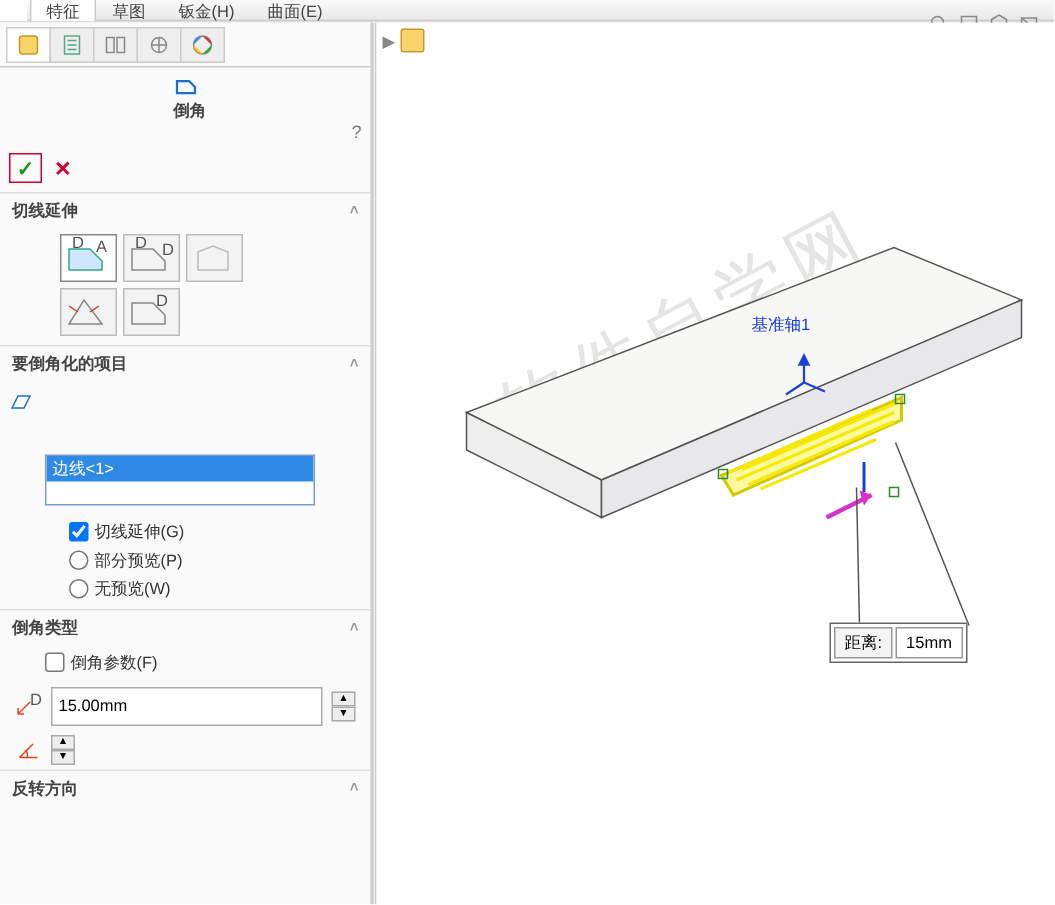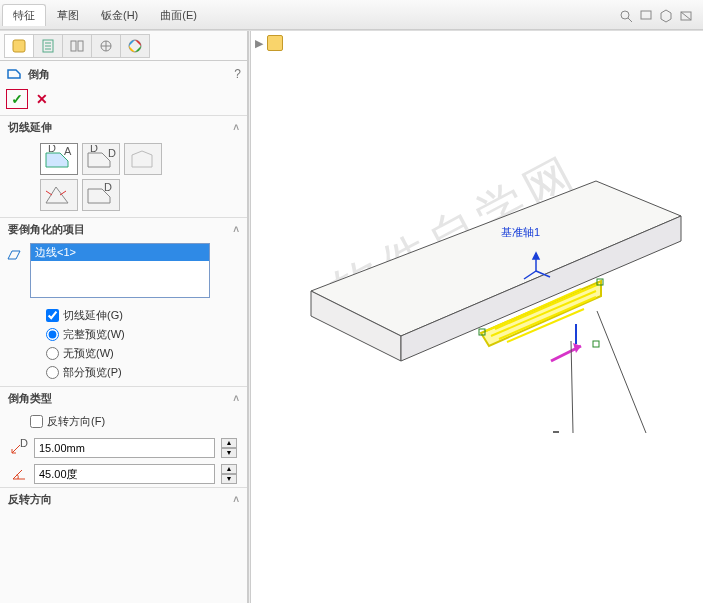--- a/index.html
+++ b/index.html
@@ -1,39 +1,39 @@
 <!DOCTYPE html>
 <html><head>
 <meta charset="utf-8">
 <style>
 * { box-sizing: border-box; margin: 0; padding: 0; font-family: "Microsoft YaHei", "SimSun", Arial, sans-serif; font-size: 11px; }
 body { width: 703px; height: 603px; background: #fff; display: flex; flex-direction: column; overflow: hidden; }
 
 
-.ribbon { height: 30px; background: linear-gradient(#fafafa,#e8e8e8); border-bottom: 1px solid #ccc; display: flex; align-items: center; padding: 0 2px; }
+.ribbon { height: 14px; background: linear-gradient(#fafafa,#e8e8e8); border-bottom: 1px solid #ccc; display: flex; align-items: center; padding: 0 2px; margin-left: 18px; }
 .ribbon .tab { padding: 3px 10px; color: #444; cursor: pointer; border: 1px solid transparent; border-bottom: none; }
 .ribbon .tab.active { background: #fff; border-color: #ccc; border-radius: 3px 3px 0 0; }
 
 
 .top-right-tools { position: absolute; right: 10px; top: 9px; display: flex; gap: 6px; }
 .top-right-tools .ico { width: 14px; height: 14px; display: flex; align-items: center; justify-content: center; color: #777; }
 
 
 .main { flex: 1; display: flex; overflow: hidden; border-top: 1px solid #ddd; }
 
 
 .left-panel { width: 248px; background: #fafafa; border-right: 1px solid #ccc; display: flex; flex-direction: column; }
 
 
 .fm-tabs { height: 30px; display: flex; align-items: center; padding: 3px 4px; gap: 0; border-bottom: 1px solid #ccc; }
 .fm-tab { width: 30px; height: 24px; border: 1px solid #ccc; background: #eee; display: flex; align-items: center; justify-content: center; margin-right: -1px; }
 .fm-tab.active { background: #fff; }
 
 
-.feat-header { display: flex; align-items: center; padding: 5px 6px; }
+.feat-header { display: flex; align-items: center; padding: 5px 6px; flex-direction: column; }
 .feat-header .txt { margin-left: 6px; font-weight: bold; color: #444; }
 .help-icon { margin-left: auto; color: #777; font-size: 12px; }
 
 
 .okcancel { padding: 2px 6px 6px 6px; display: flex; align-items: center; gap: 4px; }
 .ok-btn { width: 22px; height: 20px; display: flex; align-items: center; justify-content: center; border: 1.5px solid #c03; color: #189a18; font-size: 14px; font-weight: bold; }
 .cancel-btn { color: #c03; font-size: 14px; font-weight: bold; padding: 0 4px; }
 
 
 .section-hd { display: flex; align-items: center; padding: 4px 8px; font-weight: bold; color: #444; border-top: 1px solid #ddd; }
@@ -41,30 +41,30 @@
 
 
 .type-row { display: flex; gap: 4px; padding: 4px 0 2px 40px; }
 .type-row2 { display: flex; gap: 4px; padding: 2px 0 6px 40px; }
 .type-btn { width: 38px; height: 32px; border: 1px solid #bbb; background: #f3f3f3; display: flex; align-items: center; justify-content: center; font-size: 9px; color: #555; }
 .type-btn.sel { background: #fff; border-color: #888; }
 
 
 .items-body { padding: 2px 10px 6px 30px; }
 .items-ico { position: absolute; margin-left: -24px; margin-top: 4px; width: 16px; height: 16px; }
-.item-list { width: 180px; height: 55px; border: 1px solid #7a9ac9; background: #fff; overflow: auto; }
+.item-list { width: 180px; height: 34px; border: 1px solid #7a9ac9; background: #fff; overflow: auto; margin-top: 47px; }
 .item-list .sel-item { background: #2f8ae6; color: #fff; padding: 1px 4px; }
 
 .opts { padding: 4px 0 6px 46px; display: flex; flex-direction: column; gap: 4px; }
 .opts label { display: flex; gap: 4px; color: #333; }
 
 
 .param-row { display: flex; align-items: center; padding: 3px 10px 3px 10px; gap: 6px; }
 .param-row .pico { width: 18px; height: 18px; display: flex; align-items: center; justify-content: center; color: #d42; }
-.param-row input[type=text] { flex: 1; height: 20px; border: 1px solid #aaa; padding: 0 4px; background: #fff; }
+.param-row input[type=text] { flex: 1; height: 20px; border: 1px solid #aaa; padding: 12px 4px; background: #fff; }
 .spin { width: 16px; display: flex; flex-direction: column; }
 .spin .sb { height: 10px; border: 1px solid #aaa; background: #eee; font-size: 7px; line-height: 7px; text-align: center; }
 
 
 .splitter { width: 3px; background: #eee; border-left: 1px solid #ccc; border-right: 1px solid #ccc; cursor: col-resize; }
 
 
 .viewport { flex: 1; position: relative; background: #fff; }
 .breadcrumb { position: absolute; top: 4px; left: 4px; display: flex; align-items: center; gap: 4px; color: #555; font-size: 11px; }
 .breadcrumb .arr { color: #888; }
@@ -224,41 +224,37 @@
       <div class="item-list">
         <div class="sel-item">边线&lt;1&gt;</div>
       </div>
     </div>
     <div class="opts">
       <label>
         <input type="checkbox" checked="" style="">
         <span>切线延伸(G)</span>
       </label>
       <label>
-        <input type="radio" name="pv" checked="" style="">
-        <span>完整预览(W)</span>
+        <input type="radio" name="pv" style="">
+        <span>部分预览(P)</span>
       </label>
       <label>
         <input type="radio" name="pv" style="">
         <span>无预览(W)</span>
       </label>
-      <label>
-        <input type="radio" name="pv" style="">
-        <span>部分预览(P)</span>
-      </label>
     </div>
 
     <div class="section-hd">
       <span>倒角类型</span>
       <span class="chev">˄</span>
     </div>
     <div class="opts" style="padding-left:30px;">
       <label>
         <input type="checkbox" style="">
-        <span>反转方向(F)</span>
+        <span>倒角参数(F)</span>
       </label>
     </div>
     <div class="param-row">
       <span class="pico">
         <svg width="18" height="18" viewBox="0 0 18 18">
             <path d="M2 14 L10 6" stroke="#d42"></path>
             <path d="M2 14 L2 10 M2 14 L6 14" stroke="#d42"></path>
             <text x="10" y="8" font-size="7" fill="#555">D</text>
           </svg>
       </span>
@@ -268,21 +264,20 @@
         <div class="sb">▼</div>
       </div>
     </div>
     <div class="param-row">
       <span class="pico">
         <svg width="18" height="18" viewBox="0 0 18 18">
             <path d="M3 14 L15 14 M3 14 L12 5" stroke="#d42"></path>
             <path d="M8 14 A5 5 0 0 0 7 9" fill="none" stroke="#d42"></path>
           </svg>
       </span>
-      <input type="text" value="45.00度" style="">
       <div class="spin">
         <div class="sb">▲</div>
         <div class="sb">▼</div>
       </div>
     </div>
 
     <div class="section-hd">
       <span>反转方向</span>
       <span class="chev">˄</span>
     </div>
@@ -332,16 +327,20 @@
       <g transform="translate(285,210)" stroke="#1a40d8" stroke-width="1.5">
         <line x1="0" y1="0" x2="0" y2="-18"></line>
         <line x1="0" y1="0" x2="14" y2="6"></line>
         <line x1="0" y1="0" x2="-12" y2="8"></line>
         <polygon points="0,-18 -3,-12 3,-12" fill="#1a40d8"></polygon>
       </g>
     </svg>
 
     <table class="annot">
       <tbody>
+          <tr>
+        <td>距离:</td>
+        <td>15mm</td>
+      </tr>
     </tbody>
       </table>
   </div>
 </div>
 
 </body></html>

